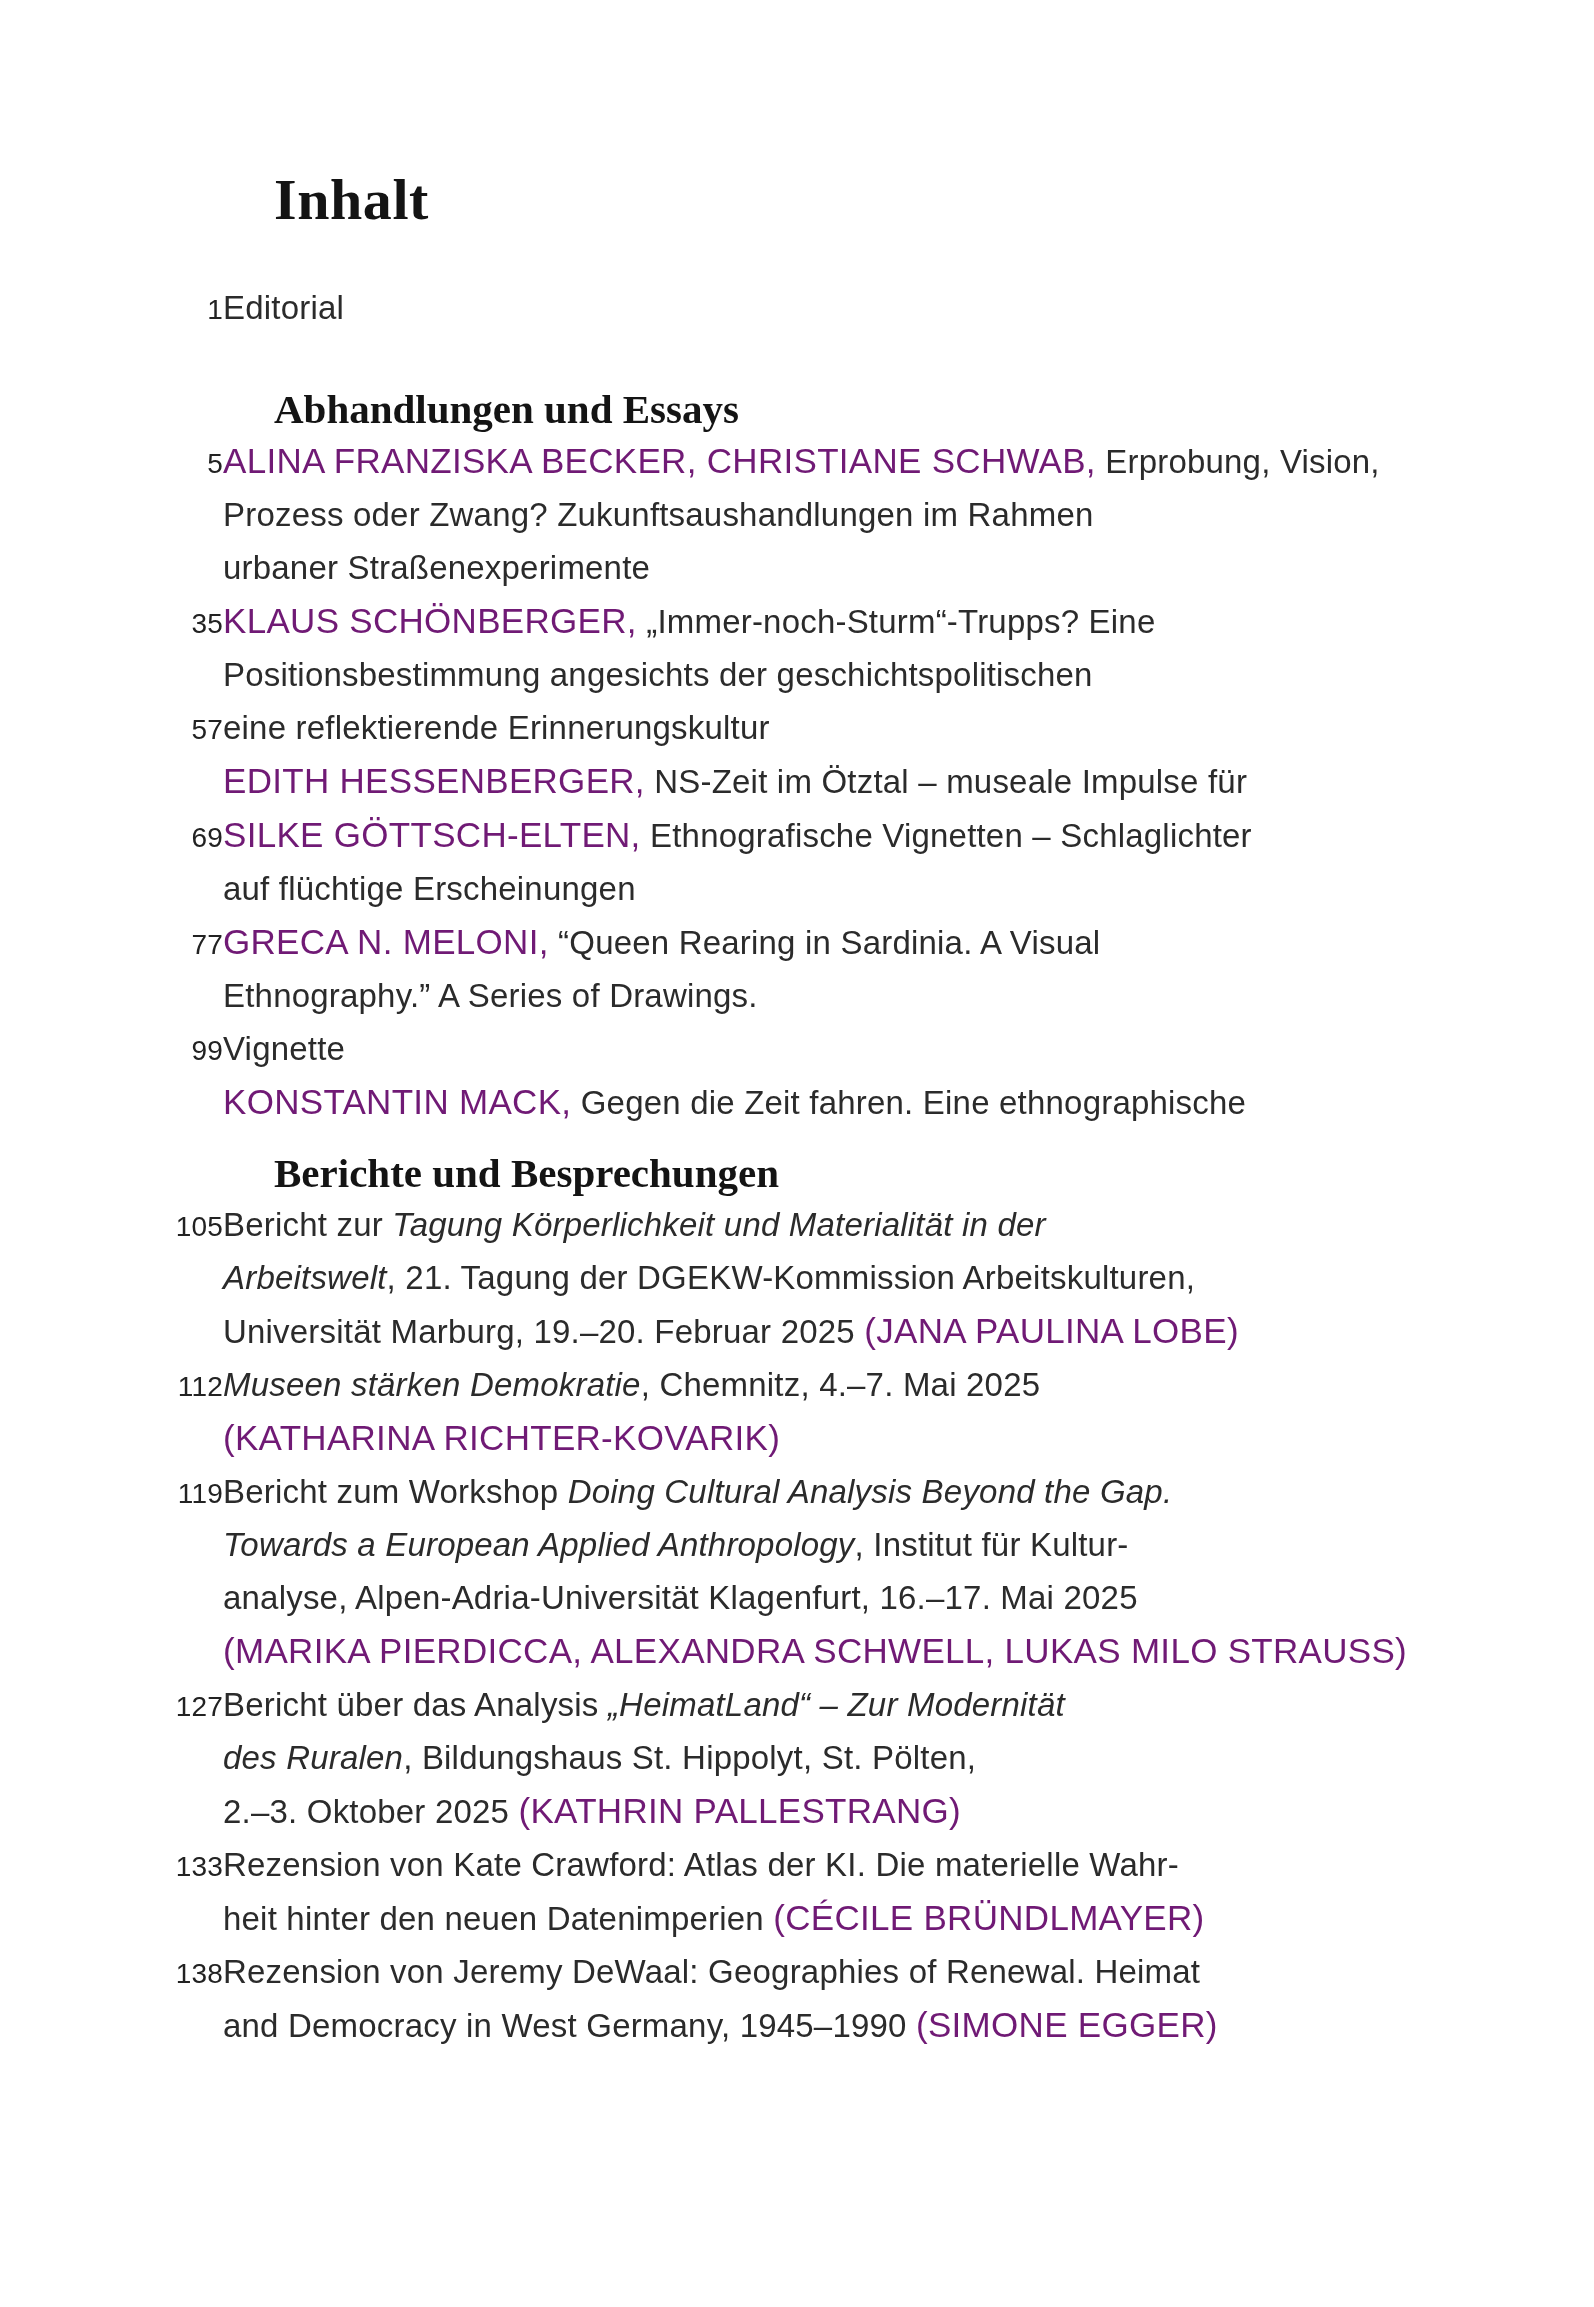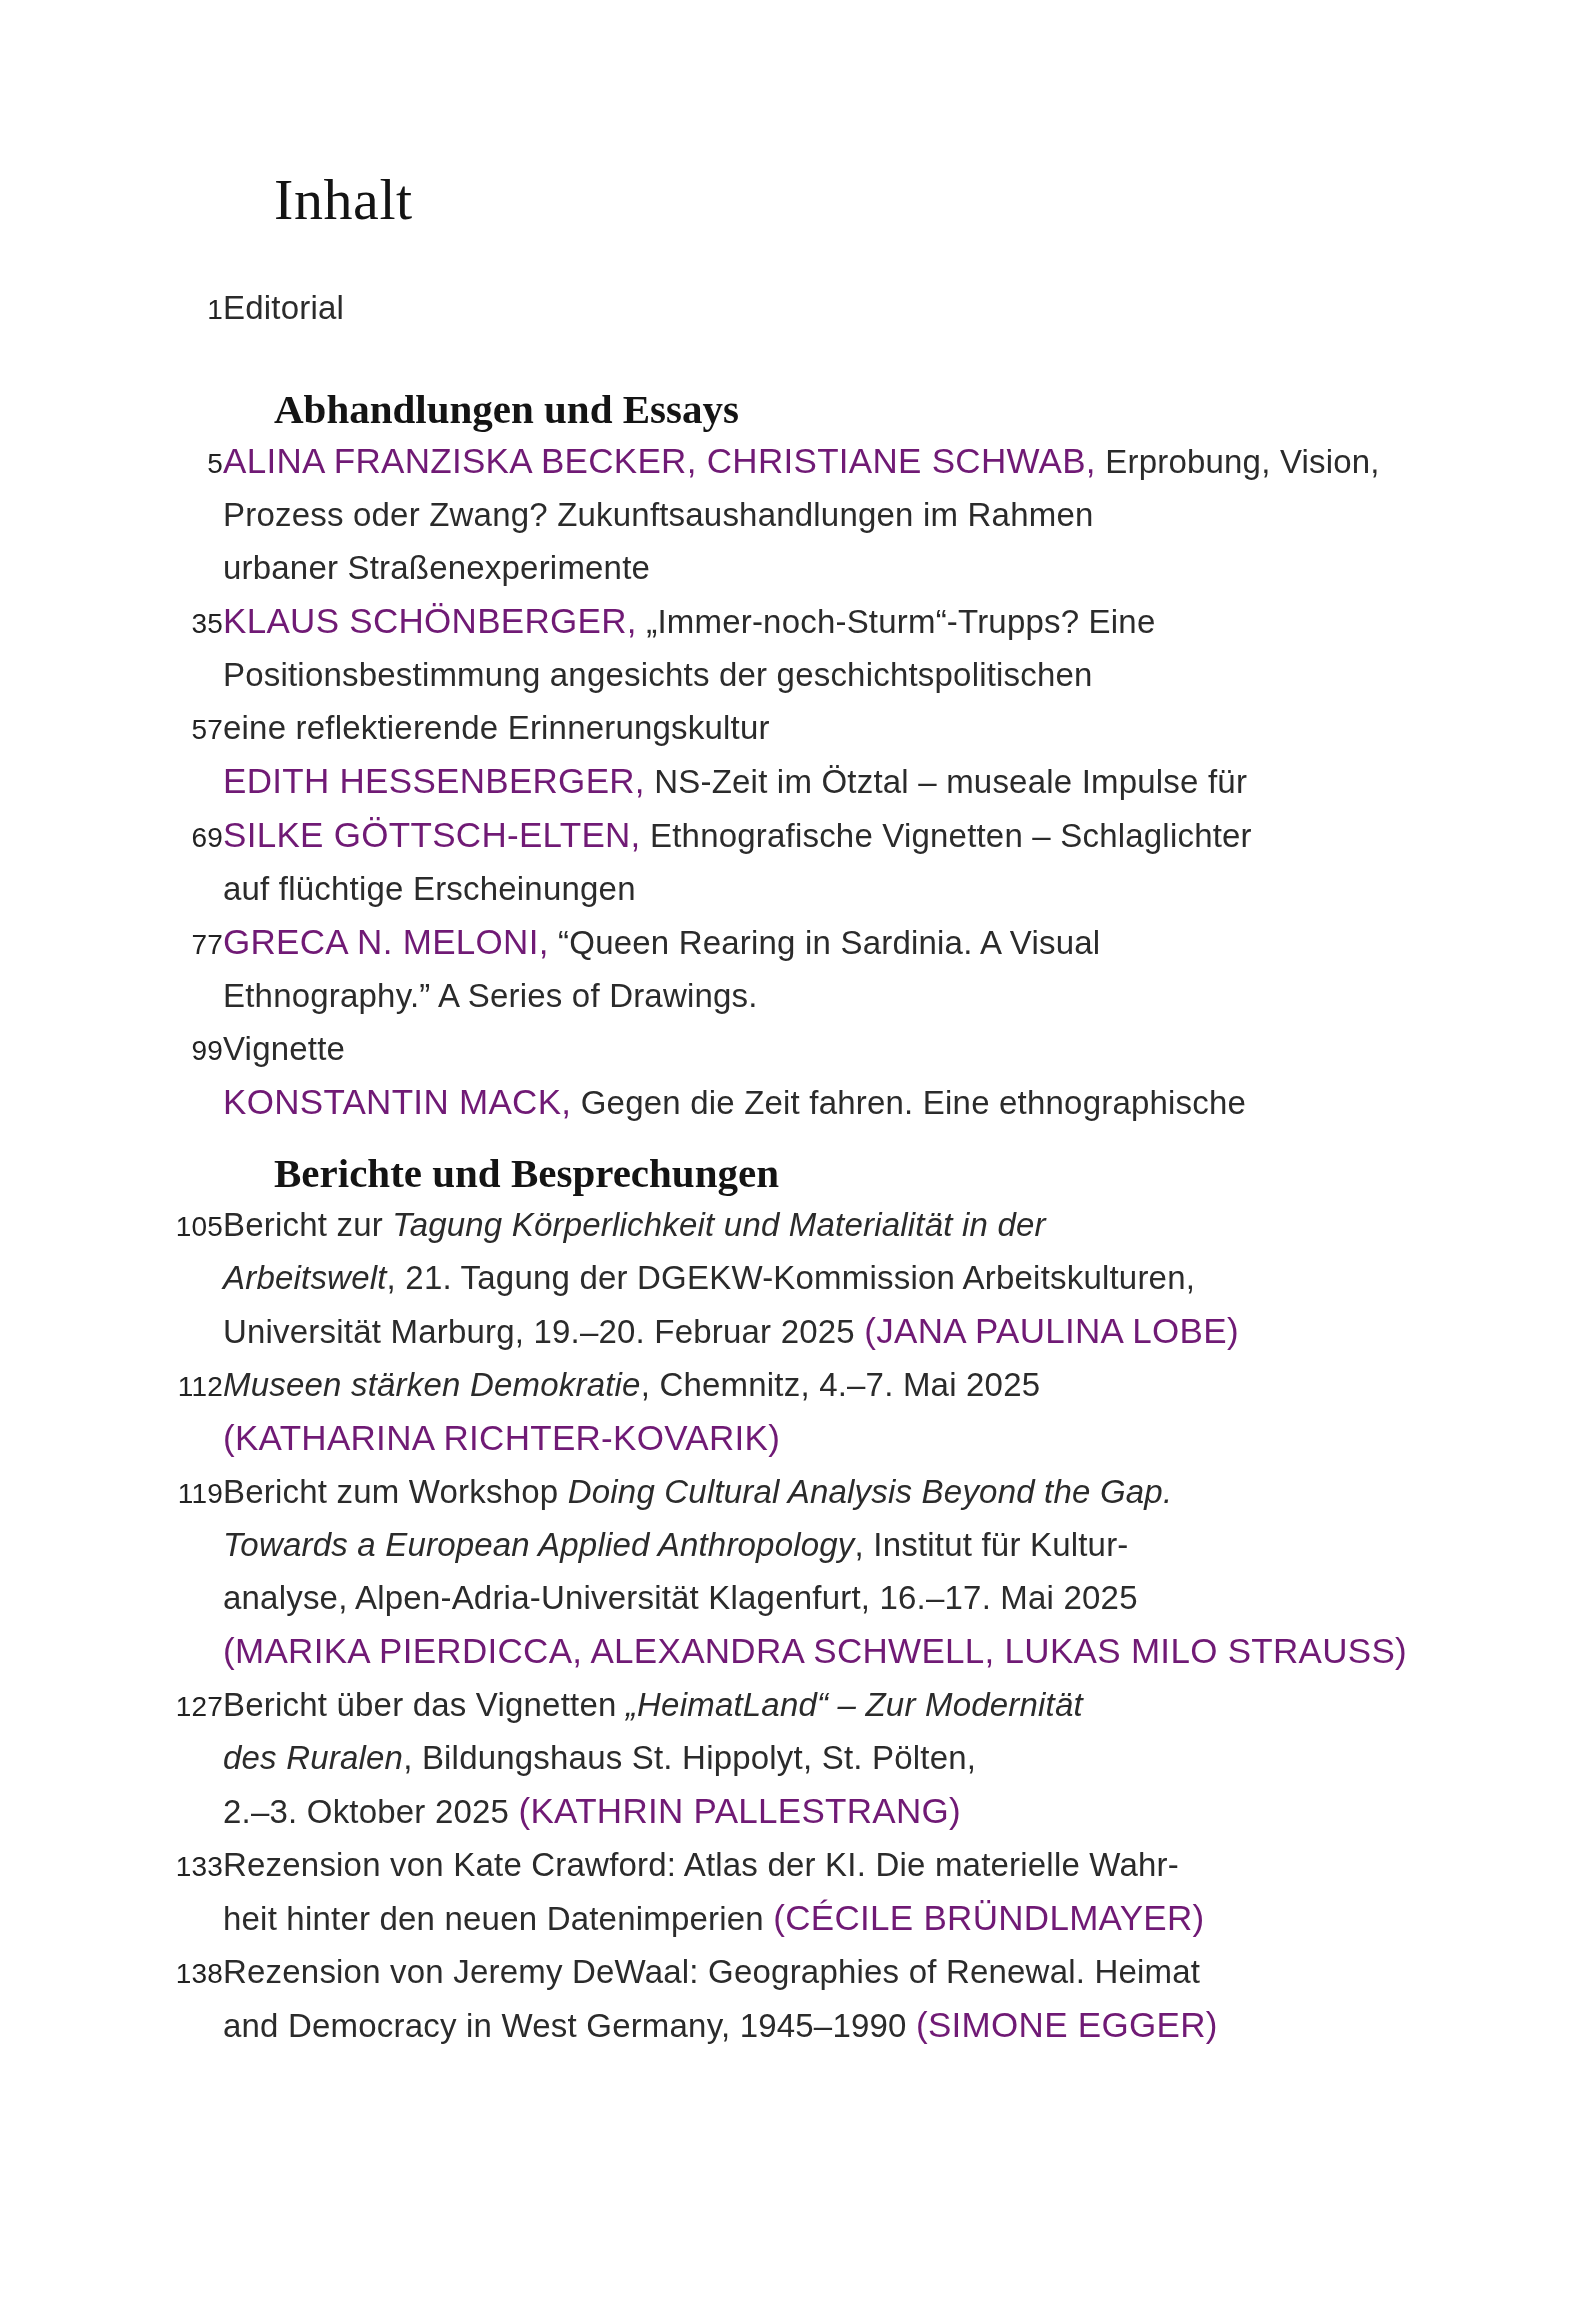--- a/index.html
+++ b/index.html
@@ -6,21 +6,21 @@
   .page{
     position:relative;
     width:1595px;height:2307px;
     background:#ffffff;
     overflow:hidden;
     font-family:"Liberation Sans",sans-serif;
     color:#2b2b2b;
   }
   .title{
     font-family:"Liberation Serif",serif;
-    font-weight:400;
+    font-weight:700;
     font-size:58px;
     line-height:61px;
     letter-spacing:.01em;
     color:#141414;
     margin:169px 0 0 274px;
   }
   #toc{display:block;}
   .section{display:block;}
   .section-0{margin-top:51px;}
   .sec-heading{
@@ -133,21 +133,21 @@
           <div class="lines">
             <div class="line"><span class="seg-normal">Bericht zum Workshop </span><span class="seg-italic">Doing Cultural Analysis Beyond the Gap.</span></div>
             <div class="line"><span class="seg-italic">Towards a European Applied Anthropology</span><span class="seg-normal">, Institut für Kultur-</span></div>
             <div class="line"><span class="seg-normal">analyse, Alpen-Adria-Universität Klagenfurt, 16.–17. Mai 2025</span></div>
             <div class="line"><span class="seg-caps">(MARIKA PIERDICCA, ALEXANDRA SCHWELL, LUKAS MILO STRAUSS)</span></div>
           </div>
         </div>
         <div class="row">
           <span class="num">127</span>
           <div class="lines">
-            <div class="line"><span class="seg-normal">Bericht über das Vignetten </span><span class="seg-italic">„HeimatLand“ – Zur Modernität</span></div>
+            <div class="line"><span class="seg-normal">Bericht über das Analysis </span><span class="seg-italic">„HeimatLand“ – Zur Modernität</span></div>
             <div class="line"><span class="seg-italic">des Ruralen</span><span class="seg-normal">, Bildungshaus St. Hippolyt, St. Pölten,</span></div>
             <div class="line"><span class="seg-normal">2.–3. Oktober 2025 </span><span class="seg-caps">(KATHRIN PALLESTRANG)</span></div>
           </div>
         </div>
         <div class="row">
           <span class="num">133</span>
           <div class="lines">
             <div class="line"><span class="seg-normal">Rezension von Kate Crawford: Atlas der KI. Die materielle Wahr-</span></div>
             <div class="line"><span class="seg-normal">heit hinter den neuen Datenimperien </span><span class="seg-caps">(CÉCILE BRÜNDLMAYER)</span></div>
           </div>

